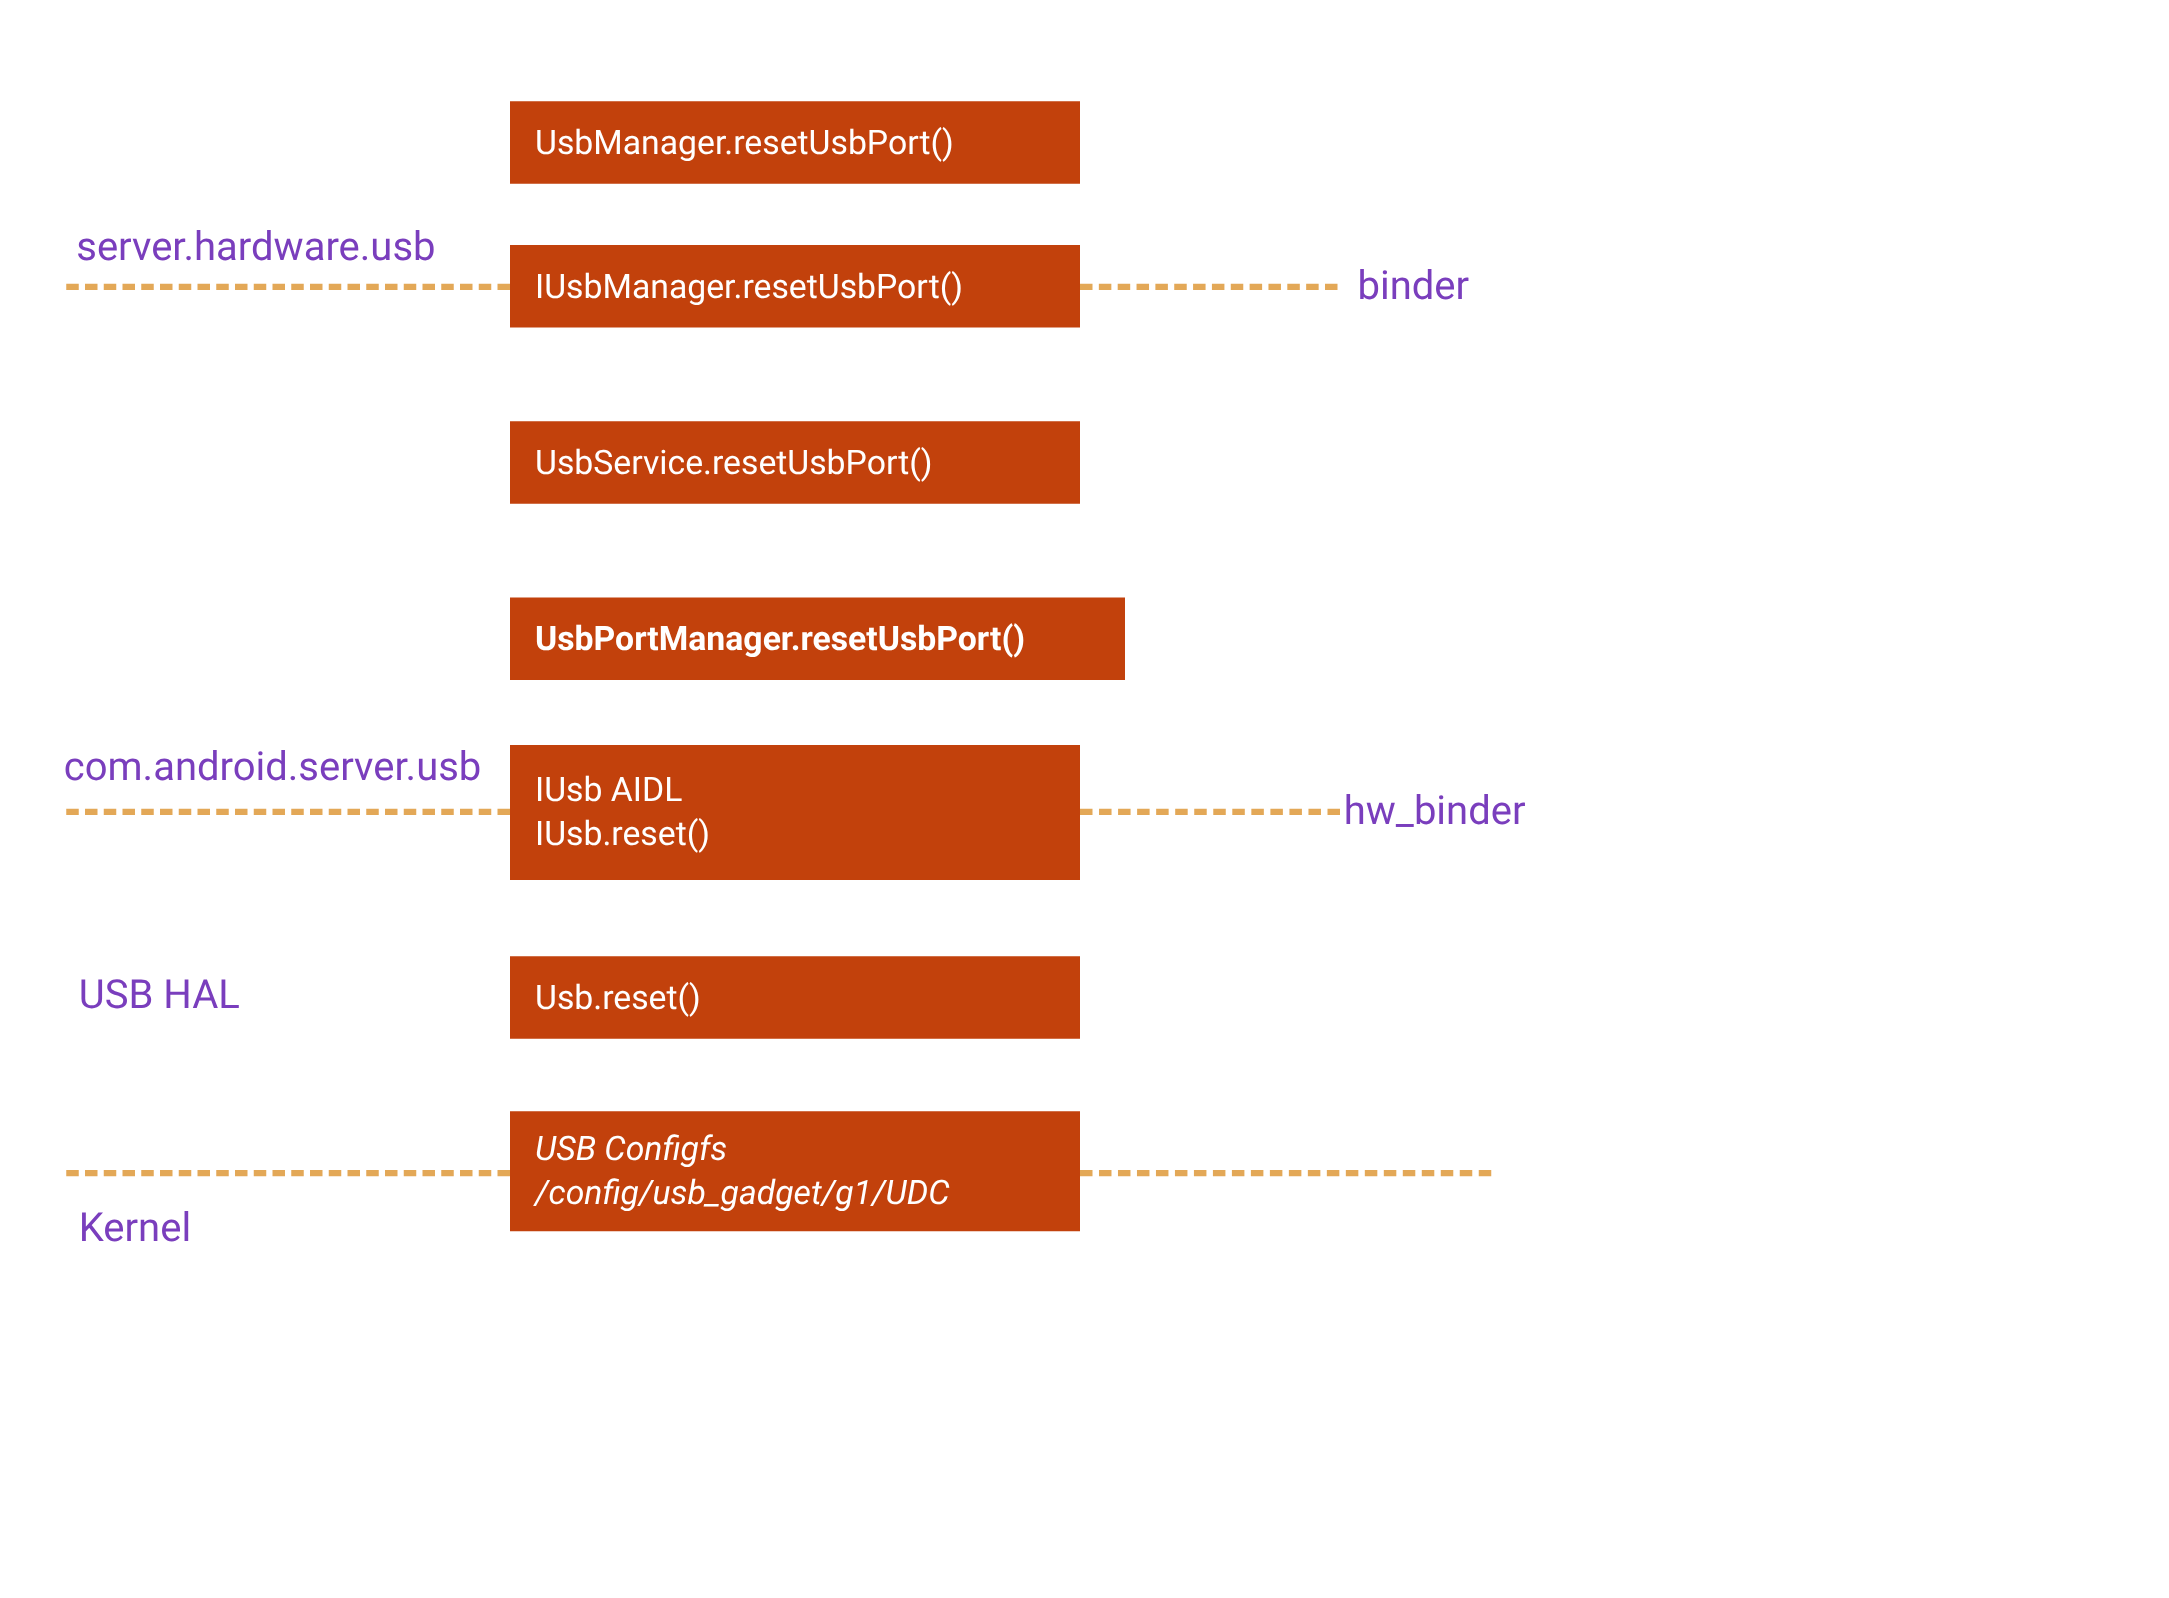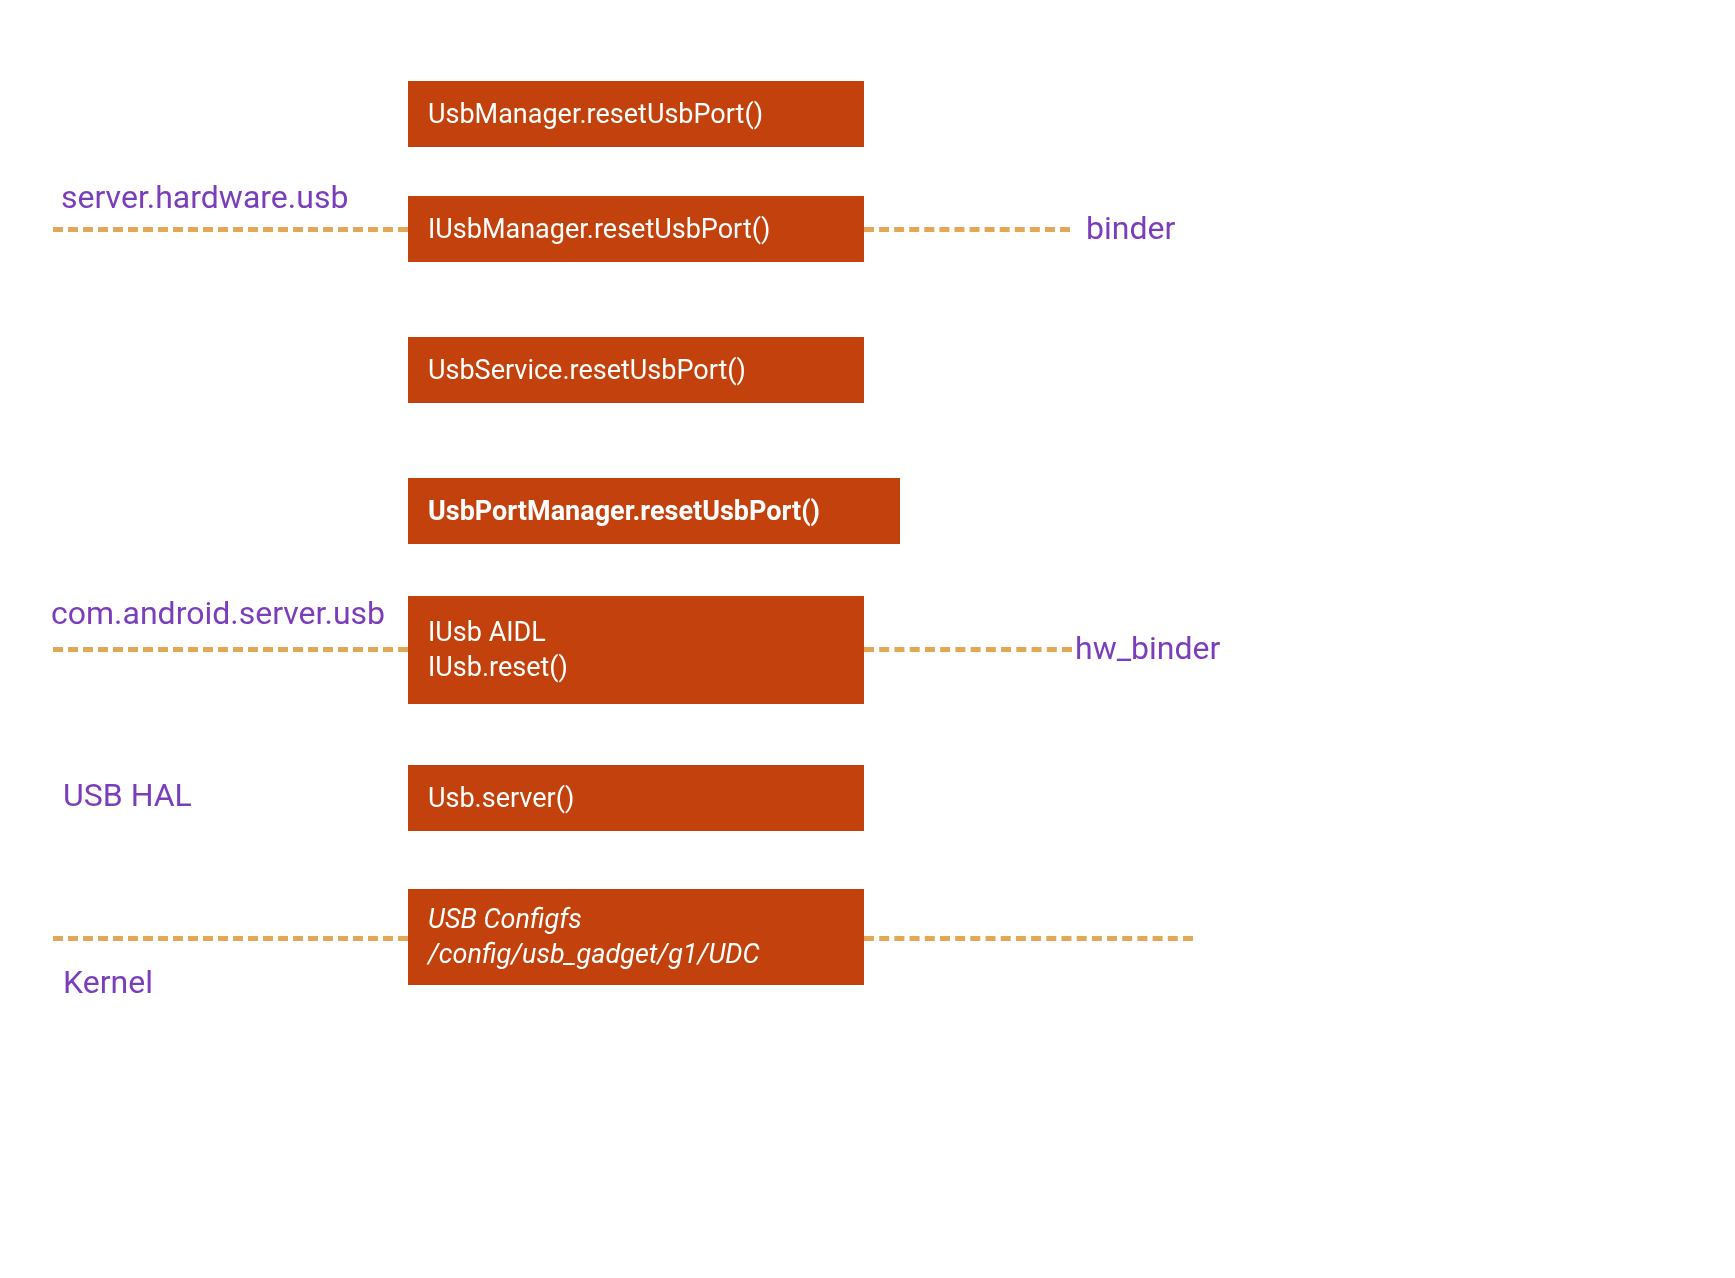--- a/index.html
+++ b/index.html
@@ -71,21 +71,21 @@
   <div class="box" style="left:408px; top:478px; width:492px; height:66px;font-weight:bold;">
     <span>UsbPortManager.resetUsbPort()</span>
   </div>
 
   <div class="box multi" style="left:408px; top:596px; width:456px; height:108px;">
     <span>IUsb AIDL</span>
     <span>IUsb.reset()</span>
   </div>
 
   <div class="box" style="left:408px; top:765px; width:456px; height:66px;">
-    <span>Usb.server()</span>
+    <span>Usb.reset()</span>
   </div>
 
   <div class="box multi" style="left:408px; top:889px; width:456px; height:96px;font-style:italic;">
     <span>USB Configfs</span>
     <span>/config/usb_gadget/g1/UDC</span>
   </div>
 
   <div class="label-purple" style="left:61px; top:178px;">server.hardware.usb</div>
   <div class="label-purple" style="left:1075px; top:209px;margin-left:11px;">binder</div>
 

